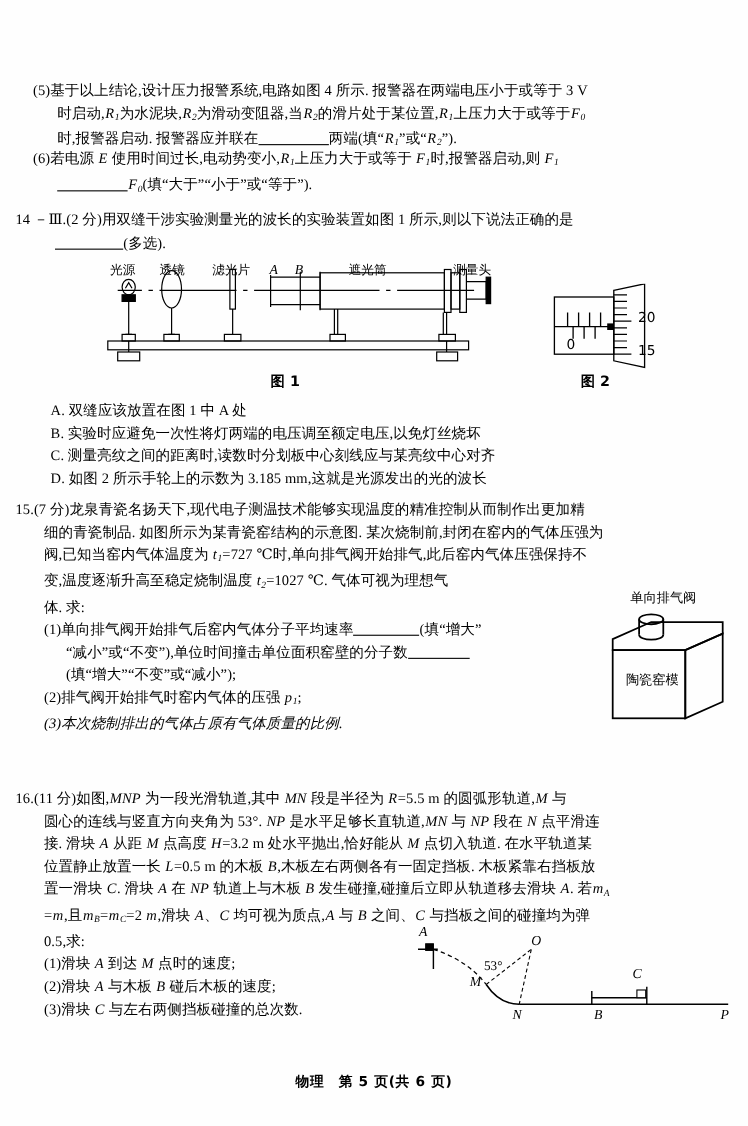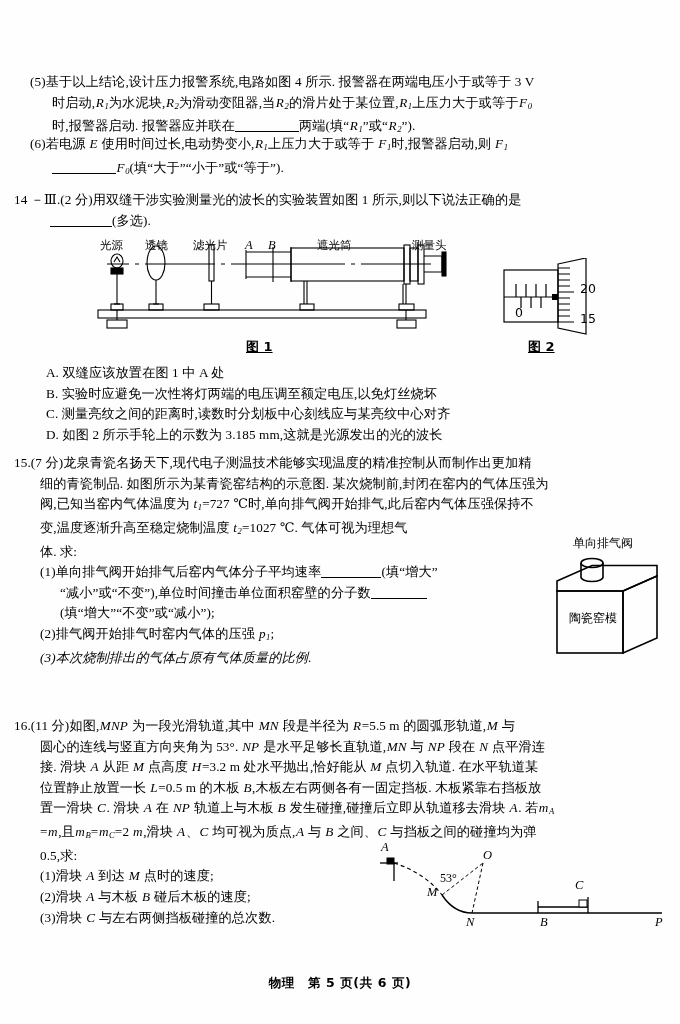--- a/index.html
+++ b/index.html
@@ -53,21 +53,20 @@
   .blank {
     display: inline-block;
     border-bottom: 1.3px solid #000;
     vertical-align: -2px;
   }
   .fig-cap {
     position: absolute;
     font-size: 13px;
     font-weight: bold;
     font-family: "DejaVu Sans", sans-serif;
-    text-decoration: underline;
   }
   .figlabel {
     position: absolute;
     font-size: 11.5px;
     font-family: "DejaVu Sans", sans-serif;
   }
   .figlabel-i {
     position: absolute;
     font-size: 12.5px;
     font-style: italic;

